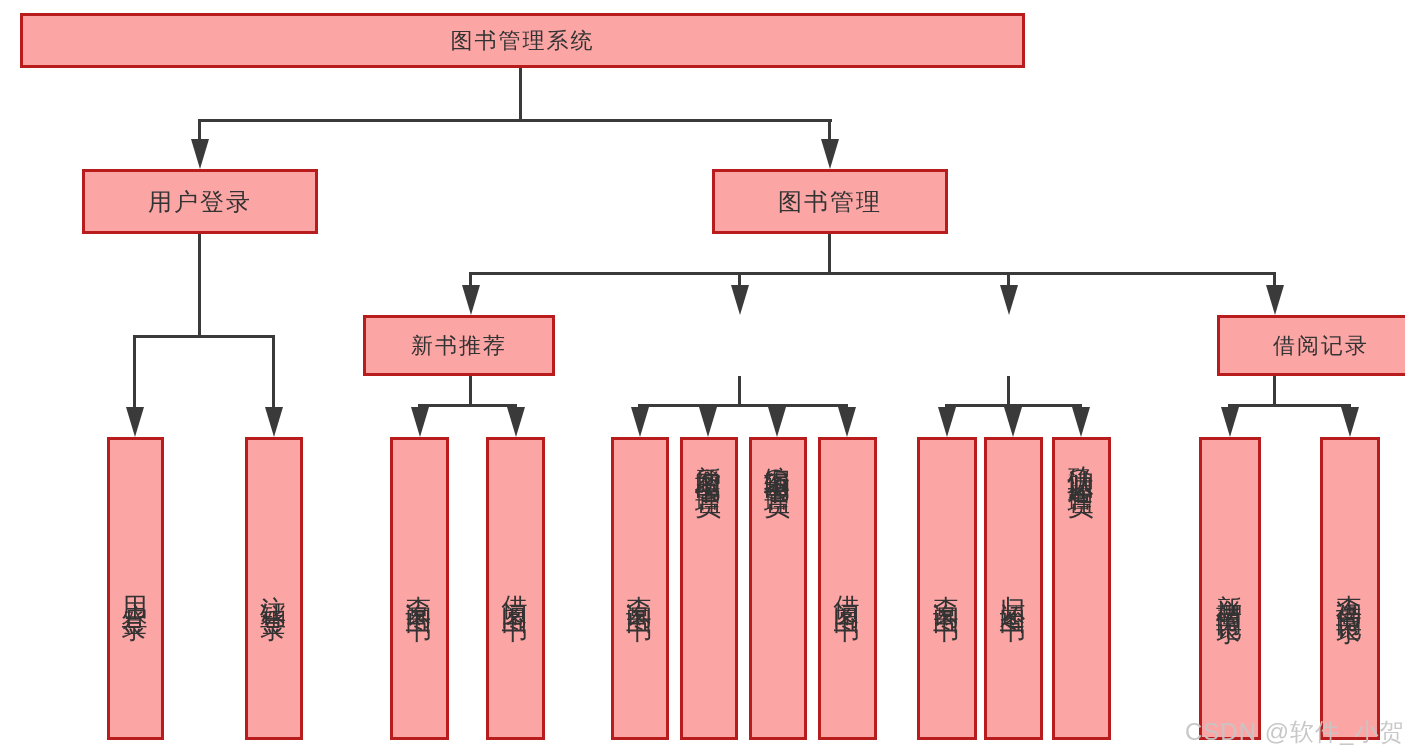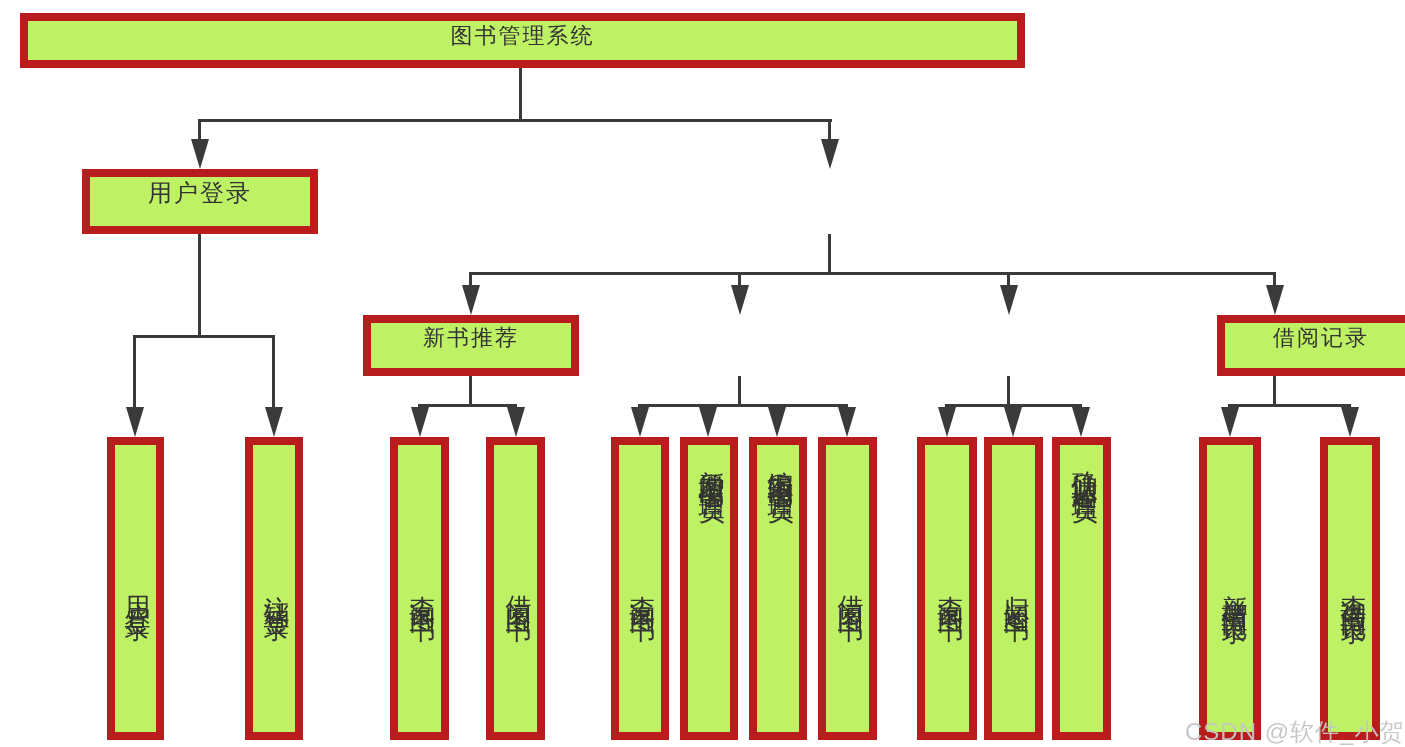--- a/index.html
+++ b/index.html
@@ -6,24 +6,24 @@
   #stage{
     position:relative;
     width:1405px;height:747px;
     background:#ffffff;
     overflow:hidden;
     font-family:"Liberation Sans","DejaVu Sans",sans-serif;
   }
   .box{
     position:absolute;
     box-sizing:border-box;
-    border:8px solid #b91c1c;
-    background:#bef264;
+    border:3px solid #b91c1c;
+    background:#fca5a5;
     display:flex;
-    align-items:flex-start;
+    align-items:center;
     justify-content:center;
     color:#333333;
   }
   .hlabel{font-size:22px;letter-spacing:2px;}
   .hlabel.lv2{font-size:24px;}
   .leaf{
     writing-mode:vertical-rl;
     text-orientation:mixed;
     font-size:26px;
     letter-spacing:7px;
@@ -68,40 +68,43 @@
   <div class="v" style="left:519px;top:68px;height:53px;"></div>
   <div class="h" style="left:198px;top:119px;width:634px;"></div>
   <div class="v" style="left:198px;top:119px;height:22px;"></div>
   <div class="arrow" style="left:191px;top:139px;"></div>
   <div class="v" style="left:828px;top:119px;height:22px;"></div>
   <div class="arrow" style="left:821px;top:139px;"></div>
 
   <div class="box hlabel lv2" style="left:82px;top:169px;width:236px;height:65px;">
     <span>用户登录</span>
   </div>
+  <div class="box hlabel lv2" style="left:712px;top:169px;width:236px;height:65px;">
+    <span>图书管理</span>
+  </div>
 
   <div class="v" style="left:198px;top:234px;height:103px;"></div>
   <div class="h" style="left:133px;top:335px;width:142px;"></div>
   <div class="v" style="left:133px;top:335px;height:74px;"></div>
   <div class="arrow" style="left:126px;top:407px;"></div>
   <div class="v" style="left:272px;top:335px;height:74px;"></div>
   <div class="arrow" style="left:265px;top:407px;"></div>
 
   <div class="v" style="left:828px;top:234px;height:41px;"></div>
   <div class="h" style="left:469px;top:272px;width:807px;"></div>
   <div class="v" style="left:469px;top:272px;height:15px;"></div>
   <div class="arrow" style="left:462px;top:285px;"></div>
   <div class="v" style="left:738px;top:272px;height:15px;"></div>
   <div class="arrow" style="left:731px;top:285px;"></div>
   <div class="v" style="left:1007px;top:272px;height:15px;"></div>
   <div class="arrow" style="left:1000px;top:285px;"></div>
   <div class="v" style="left:1273px;top:272px;height:15px;"></div>
   <div class="arrow" style="left:1266px;top:285px;"></div>
 
-  <div class="box hlabel" style="left:363px;top:315px;width:216px;height:61px;font-family:Liberation Mono, monospace;">
+  <div class="box hlabel" style="left:363px;top:315px;width:192px;height:61px;font-family:Liberation Mono, monospace;">
     <span>新书推荐</span>
   </div>
   <div class="box hlabel" style="left:1217px;top:315px;width:208px;height:61px;">
     <span>借阅记录</span>
   </div>
 
   <div class="v" style="left:469px;top:376px;height:31px;"></div>
   <div class="h" style="left:418px;top:404px;width:99px;"></div>
   <div class="arrow" style="left:411px;top:407px;"></div>
   <div class="arrow" style="left:507px;top:407px;"></div>

